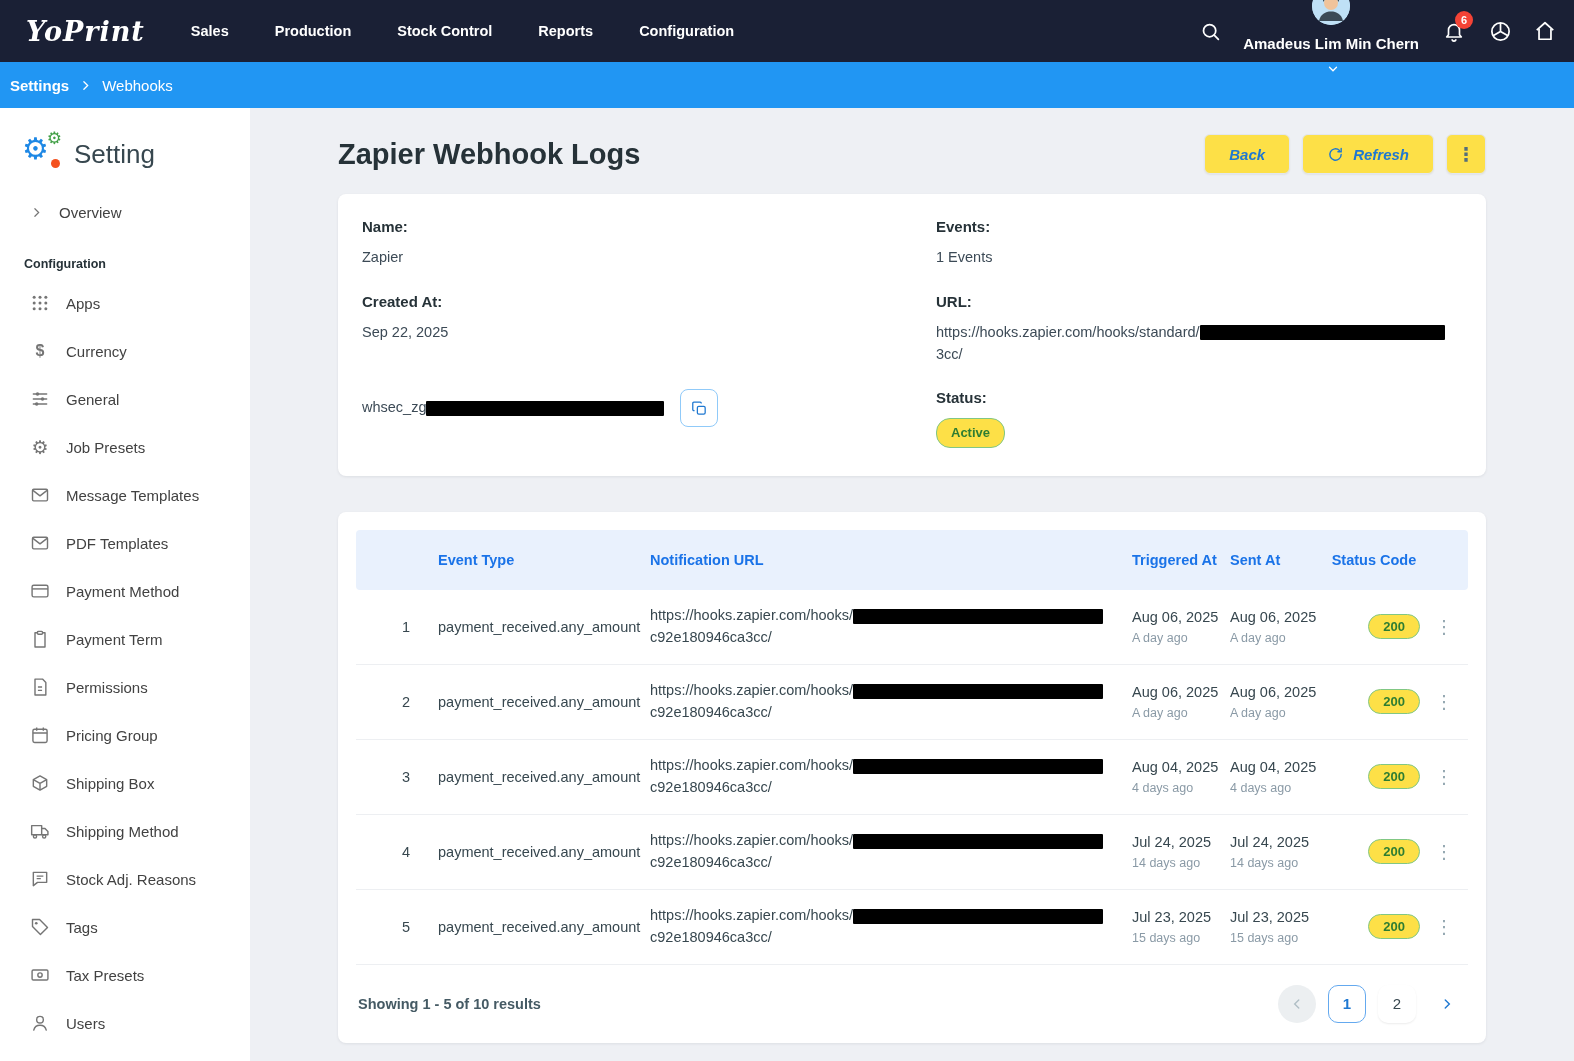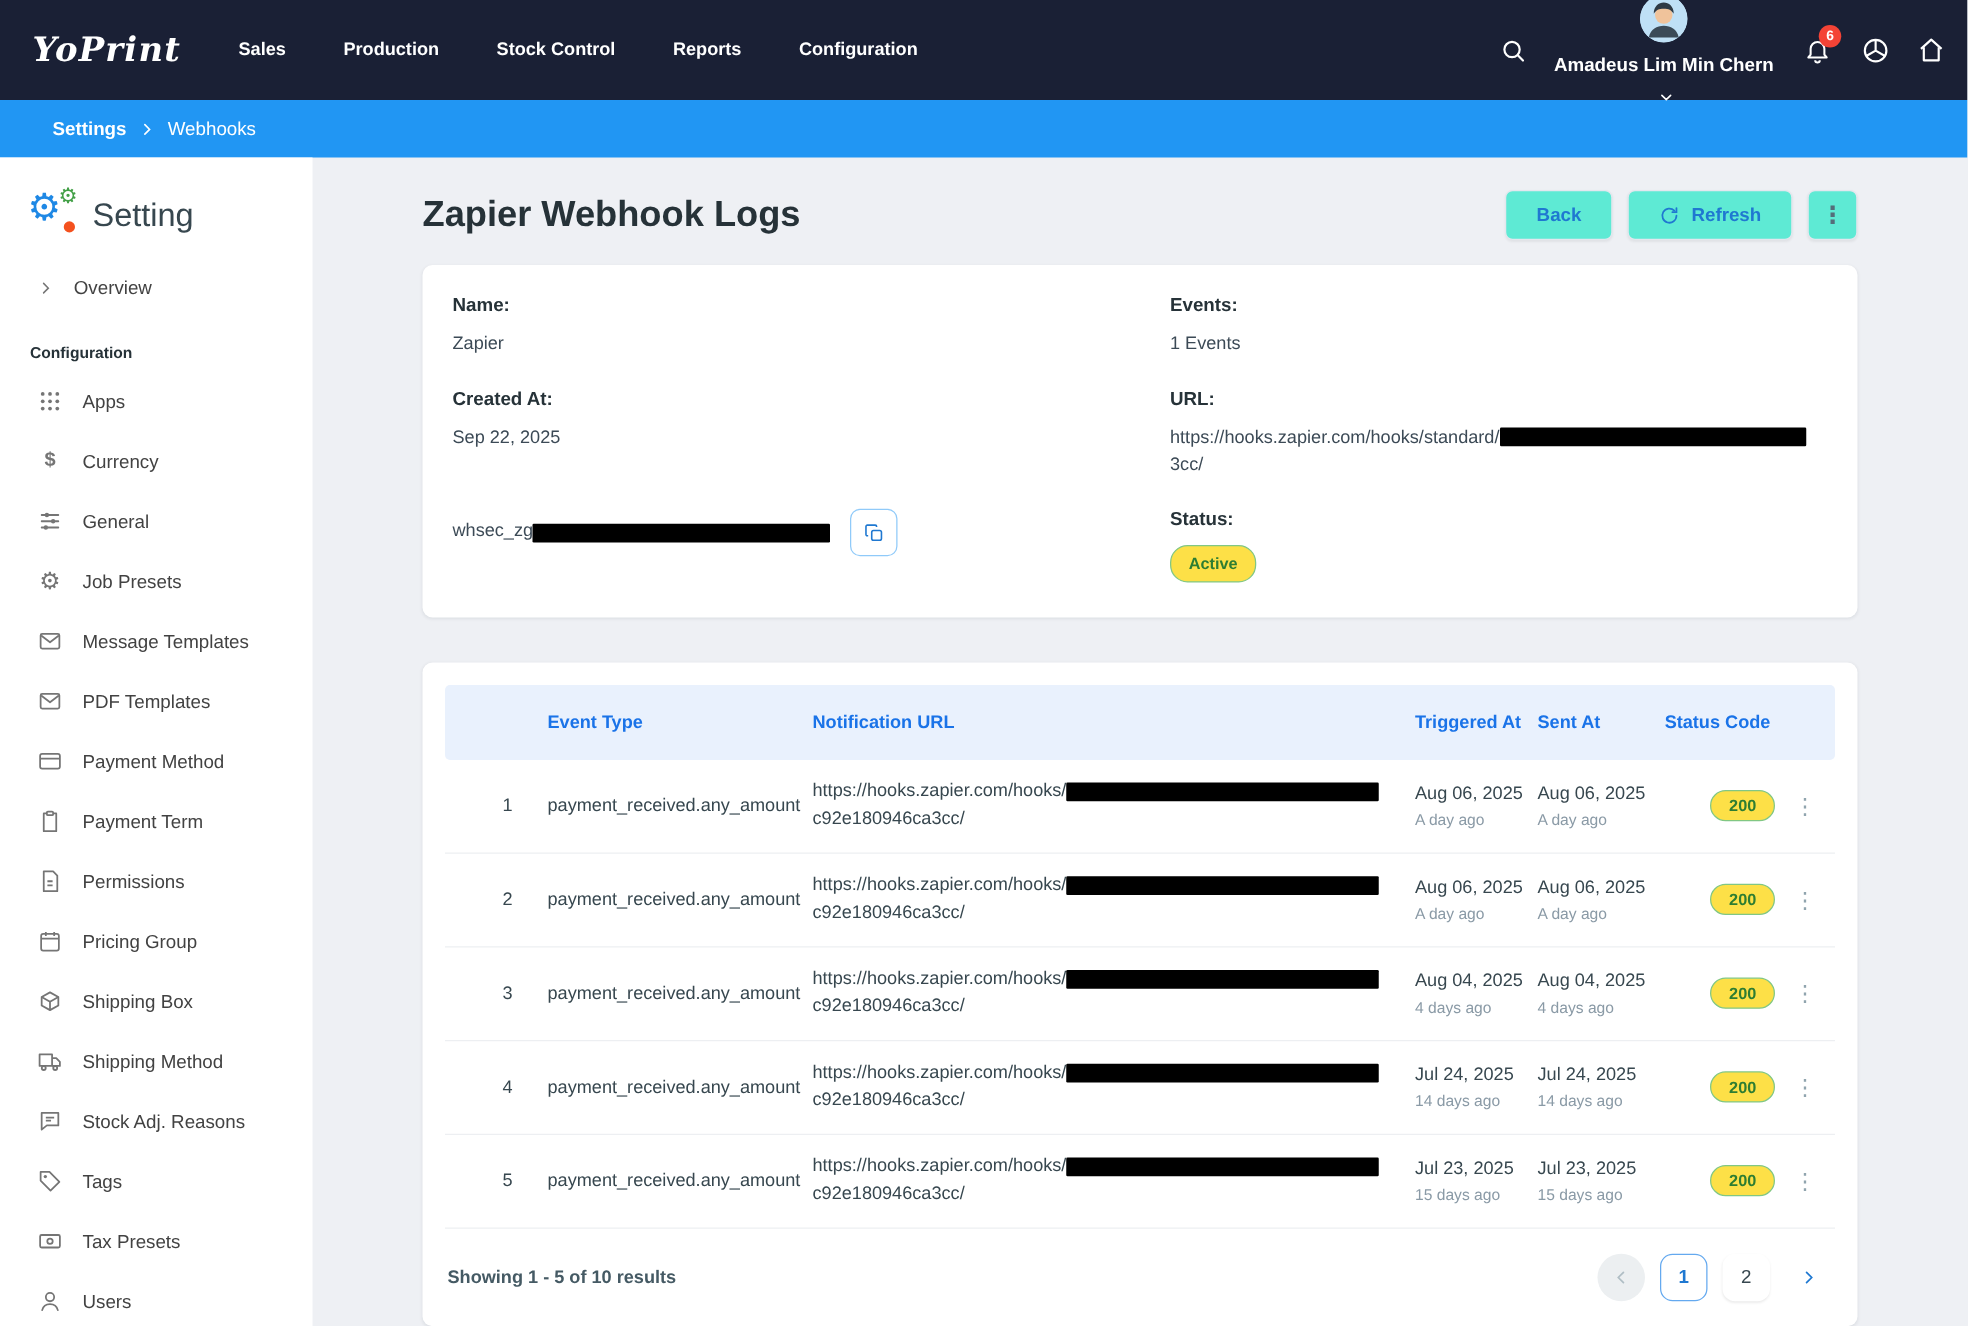--- a/index.html
+++ b/index.html
@@ -1,37 +1,37 @@
 <!DOCTYPE html>
 <html><head>
 <meta charset="utf-8">
 <style>
   * { margin:0; padding:0; box-sizing:border-box; }
   html,body { width:1574px; height:1061px; overflow:hidden; }
   body { font-family:"Liberation Sans","DejaVu Sans",sans-serif; background:#eef0f4; color:#263238; }
   svg { display:block; }
 
   
-  .navbar { height:80px; background:#1a2035; display:flex; align-items:center; padding:0 18px 0 26px; }
+  .navbar { height:62px; background:#1a2035; display:flex; align-items:center; padding:0 18px 0 26px; }
   .brand { font-family:"DejaVu Serif",serif; font-style:italic; font-weight:bold; color:#fff; font-size:27px; letter-spacing:1px; margin-right:46px; cursor:pointer; }
   .nav-links { display:flex; gap:46px; }
   .nav-links .nav-item { color:#fff; font-size:14.5px; font-weight:600; cursor:pointer; }
   .nav-right { margin-left:auto; display:flex; align-items:center; }
   .icon-btn { color:#fff; cursor:pointer; display:flex; align-items:center; justify-content:center; }
   .search-btn { margin-right:22px; }
   .user-chip { display:flex; align-items:center; gap:10px; cursor:pointer; margin-right:24px;flex-direction:column; }
   .avatar { width:38px; height:38px; border-radius:50%; overflow:hidden; background:#bfe0f6; flex-shrink:0; }
   .user-name { color:#fff; font-size:15px; font-weight:600; white-space:nowrap; }
   .chev-down { color:#fff; margin-left:4px; }
   .bell-wrap { position:relative; margin-right:24px; }
   .bell-badge { position:absolute; top:-9px; right:-8px; background:#f44336; color:#fff; font-size:11px; font-weight:700; min-width:18px; height:18px; border-radius:9px; display:flex; align-items:center; justify-content:center; padding:0 4px; }
   .shutter-btn { margin-right:22px; }
 
   
-  .breadcrumb-bar { height:46px; background:#2196f3; display:flex; align-items:center; padding:0 42px; gap:10px; color:#fff; }
+  .breadcrumb-bar { height:46px; background:#2196f3; display:flex; align-items:center; padding:0 10px; gap:10px; color:#fff; }
   .bc-link { font-weight:700; font-size:15px; cursor:pointer; }
   .bc-current { font-size:15px; font-weight:500; }
 
   
   .layout { display:flex; height:953px; }
   .sidebar { width:250px; background:#fff; padding-top:26px; flex-shrink:0; overflow:hidden; }
   main { flex:1; overflow:hidden; padding:16px 88px 0; }
 
   
   .sb-header { display:flex; align-items:center; gap:10px; padding:0 0 18px 22px; }
@@ -46,21 +46,21 @@
   .sb-item { display:flex; align-items:center; gap:16px; height:48px; padding-left:30px; font-size:15px; color:#424242; cursor:pointer; }
   .sb-item .ic { width:20px; height:20px; color:#757575; display:flex; align-items:center; justify-content:center; flex-shrink:0; }
   .sb-item .ic svg { width:20px; height:20px; }
   .ic-dollar { font-size:16px; font-weight:700; color:#757575; }
   .ic-gear-glyph { font-size:19px; color:#757575; line-height:1; }
 
   
   .page-header { display:flex; align-items:center; justify-content:space-between; margin:10px 0 20px; }
   .page-title { font-size:29px; font-weight:700; color:#263238; }
   .header-actions { display:flex; gap:12px; align-items:center; }
-  .btn { background:#5eead4; border:1px solid #e3e7ee; border-radius:6px; color:#1f78d1; font-size:15px; font-weight:600; padding:0 24px; height:40px; display:flex; align-items:center; gap:9px; box-shadow:0 1px 2px rgba(0,0,0,.06); cursor:pointer; font-family:inherit; }
+  .btn { background:#fde047; border:1px solid #e3e7ee; border-radius:6px; color:#1f78d1; font-size:15px; font-weight:600; padding:0 24px; height:40px; display:flex; align-items:center; gap:9px; box-shadow:0 1px 2px rgba(0,0,0,.06); cursor:pointer; font-family:inherit;font-style:italic; }
   .btn-more { width:40px; padding:0; justify-content:center; color:#546e7a; font-size:19px; }
 
   
   .card { background:#fff; border-radius:8px; box-shadow:0 1px 3px rgba(16,24,40,.08); }
   .details { padding:24px 24px 28px; display:grid; grid-template-columns:1fr 1fr; row-gap:24px; column-gap:48px; }
   .field-label { font-size:15px; font-weight:700; color:#263238; margin-bottom:12px; }
   .field-value { font-size:14.5px; color:#3c4a56; line-height:1.5; }
   .redacted { display:inline-block; background:#000; height:15px; vertical-align:middle; border-radius:1px; }
   .red-url { width:245px; }
   .red-sig { width:238px; }

